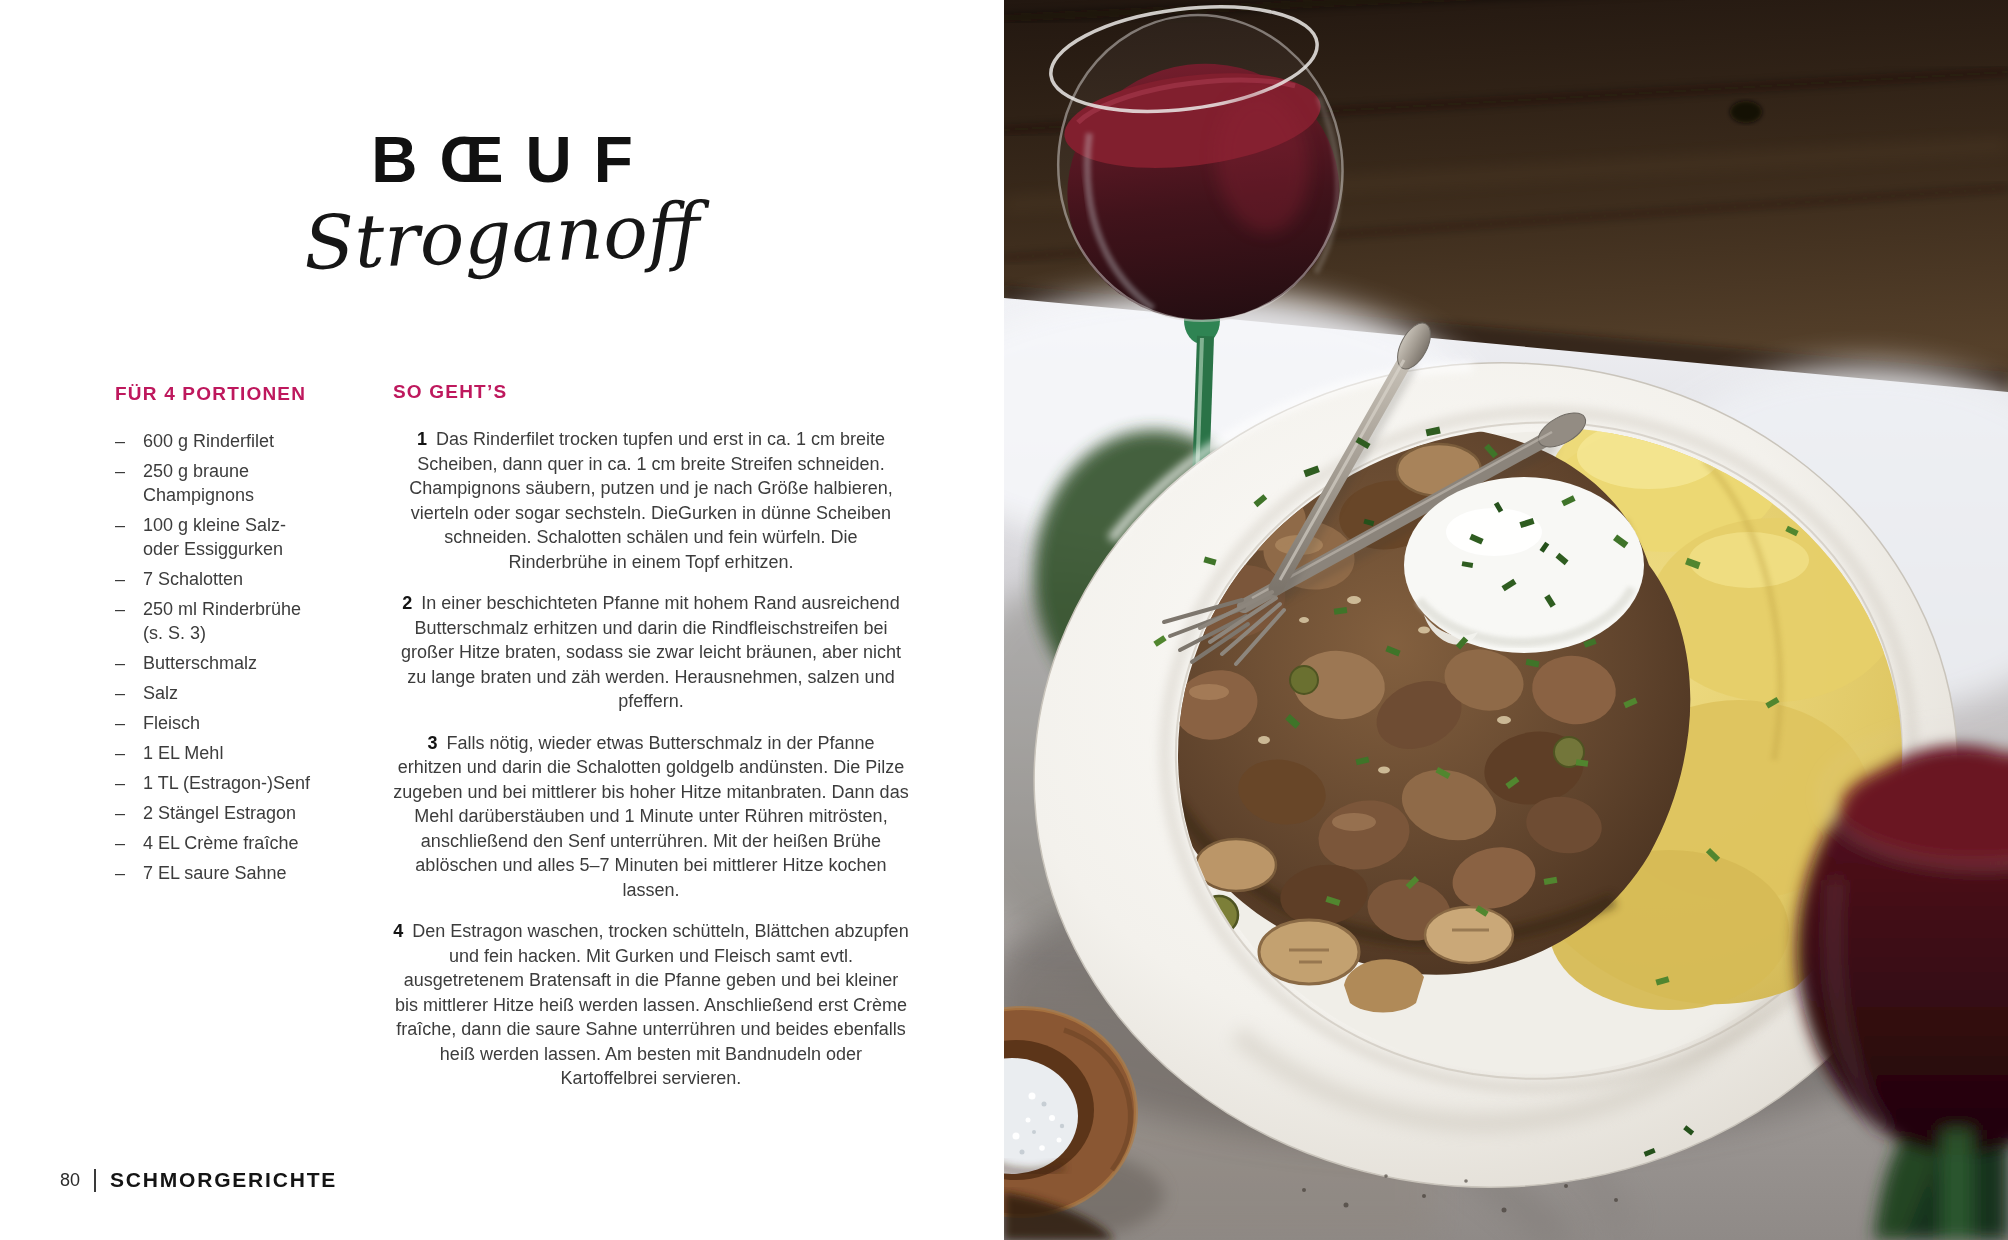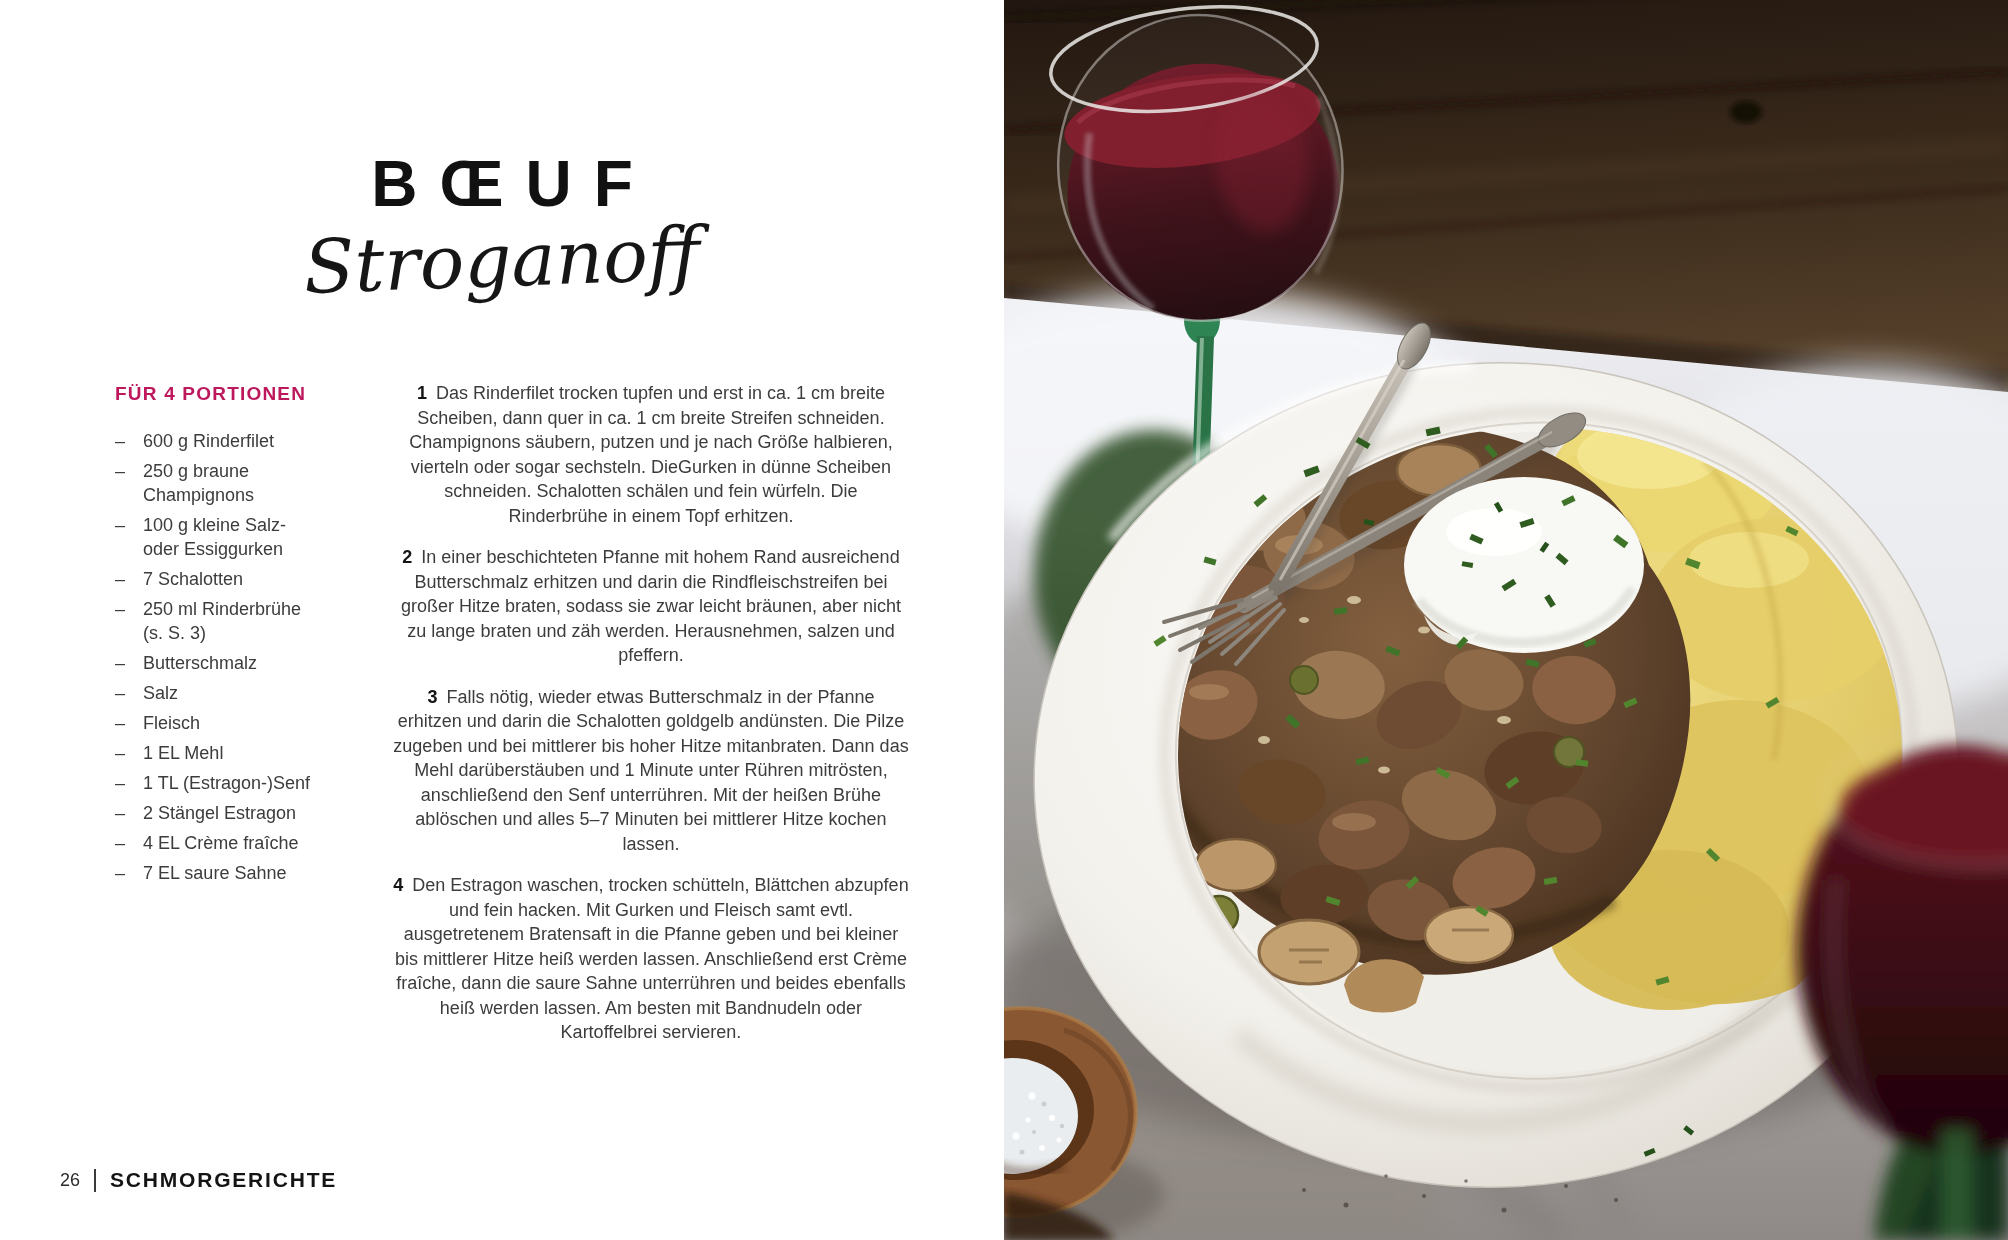--- a/index.html
+++ b/index.html
@@ -1,19 +1,19 @@
 <!DOCTYPE html>
 <html><head>
 <meta charset="utf-8">
 <style>
   html,body{margin:0;padding:0;background:#ffffff;}
   body{width:2008px;height:1240px;position:relative;overflow:hidden;
        font-family:"Liberation Sans",sans-serif;color:#3b3b3b;}
   .left-page{position:absolute;left:0;top:0;width:1004px;height:1240px;background:#ffffff;}
-  .title-block{position:absolute;left:0;top:128px;width:1004px;text-align:center;margin-top:24px;}
+  .title-block{position:absolute;left:0;top:128px;width:1004px;text-align:center;}
   .recipe-title{font-size:64px;font-weight:800;letter-spacing:22px;color:#111;
                 text-indent:22px;line-height:1;}
   .recipe-subtitle{font-family:"DejaVu Serif",serif;font-style:italic;font-weight:500;
                    font-size:74px;color:#161616;line-height:1.05;margin-top:6px;
                    transform:rotate(-2deg);}
   .col-heading{font-size:19px;font-weight:800;letter-spacing:1.2px;color:#be185d;margin:0 0 24px 0;}
   .ingredients{position:absolute;left:115px;top:383px;width:208px;}
   .ingredient-list{list-style:none;margin:0;padding:0;}
   .ingredient-list li{display:flex;font-size:18px;line-height:24px;color:#3c3c3c;margin:0 0 6px 0;}
   .dash{width:28px;flex:0 0 28px;color:#3c3c3c;}
@@ -89,28 +89,29 @@
           <span class="ing-text">4 EL Crème fraîche</span>
         </li>
       <li>
           <span class="dash">–</span>
           <span class="ing-text">7 EL saure Sahne</span>
         </li>
     </ul>
   </div>
 
   <div class="instructions">
+    <h2 class="col-heading">SO GEHT’S</h2>
     <p class="step"><span class="step-num">1</span><span class="step-text">Das Rinderfilet trocken tupfen und erst in ca. 1 cm breite Scheiben, dann quer in ca. 1 cm breite Streifen schneiden. Champignons säubern, putzen und je nach Größe halbieren, vierteln oder sogar sechsteln. DieGurken in dünne Scheiben schneiden. Schalotten schälen und fein würfeln. Die Rinderbrühe in einem Topf erhitzen.</span></p>
     <p class="step"><span class="step-num">2</span><span class="step-text">In einer beschichteten Pfanne mit hohem Rand ausreichend Butterschmalz erhitzen und darin die Rindfleischstreifen bei großer Hitze braten, sodass sie zwar leicht bräunen, aber nicht zu lange braten und zäh werden. Herausnehmen, salzen und pfeffern.</span></p>
     <p class="step"><span class="step-num">3</span><span class="step-text">Falls nötig, wieder etwas Butterschmalz in der Pfanne erhitzen und darin die Schalotten goldgelb andünsten. Die Pilze zugeben und bei mittlerer bis hoher Hitze mitanbraten. Dann das Mehl darüberstäuben und 1 Minute unter Rühren mitrösten, anschließend den Senf unterrühren. Mit der heißen Brühe ablöschen und alles 5–7 Minuten bei mittlerer Hitze kochen lassen.</span></p>
     <p class="step"><span class="step-num">4</span><span class="step-text">Den Estragon waschen, trocken schütteln, Blättchen abzupfen und fein hacken. Mit Gurken und Fleisch samt evtl. ausgetretenem Bratensaft in die Pfanne geben und bei kleiner bis mittlerer Hitze heiß werden lassen. Anschließend erst Crème fraîche, dann die saure Sahne unterrühren und beides ebenfalls heiß werden lassen. Am besten mit Bandnudeln oder Kartoffelbrei servieren.</span></p>
   </div>
 
   <div class="page-footer">
-    <span class="page-number">26</span>
+    <span class="page-number">80</span>
     <span class="footer-divider"></span>
     <span class="chapter-name">SCHMORGERICHTE</span>
   </div>
 </div>
 
 <div class="photo">
 <svg width="1004" height="1240" viewBox="0 0 1004 1240" xmlns="http://www.w3.org/2000/svg">
   <defs>
     <linearGradient id="wood" x1="0" y1="0" x2="0.12" y2="1">
       <stop offset="0" stop-color="#221710"></stop>

